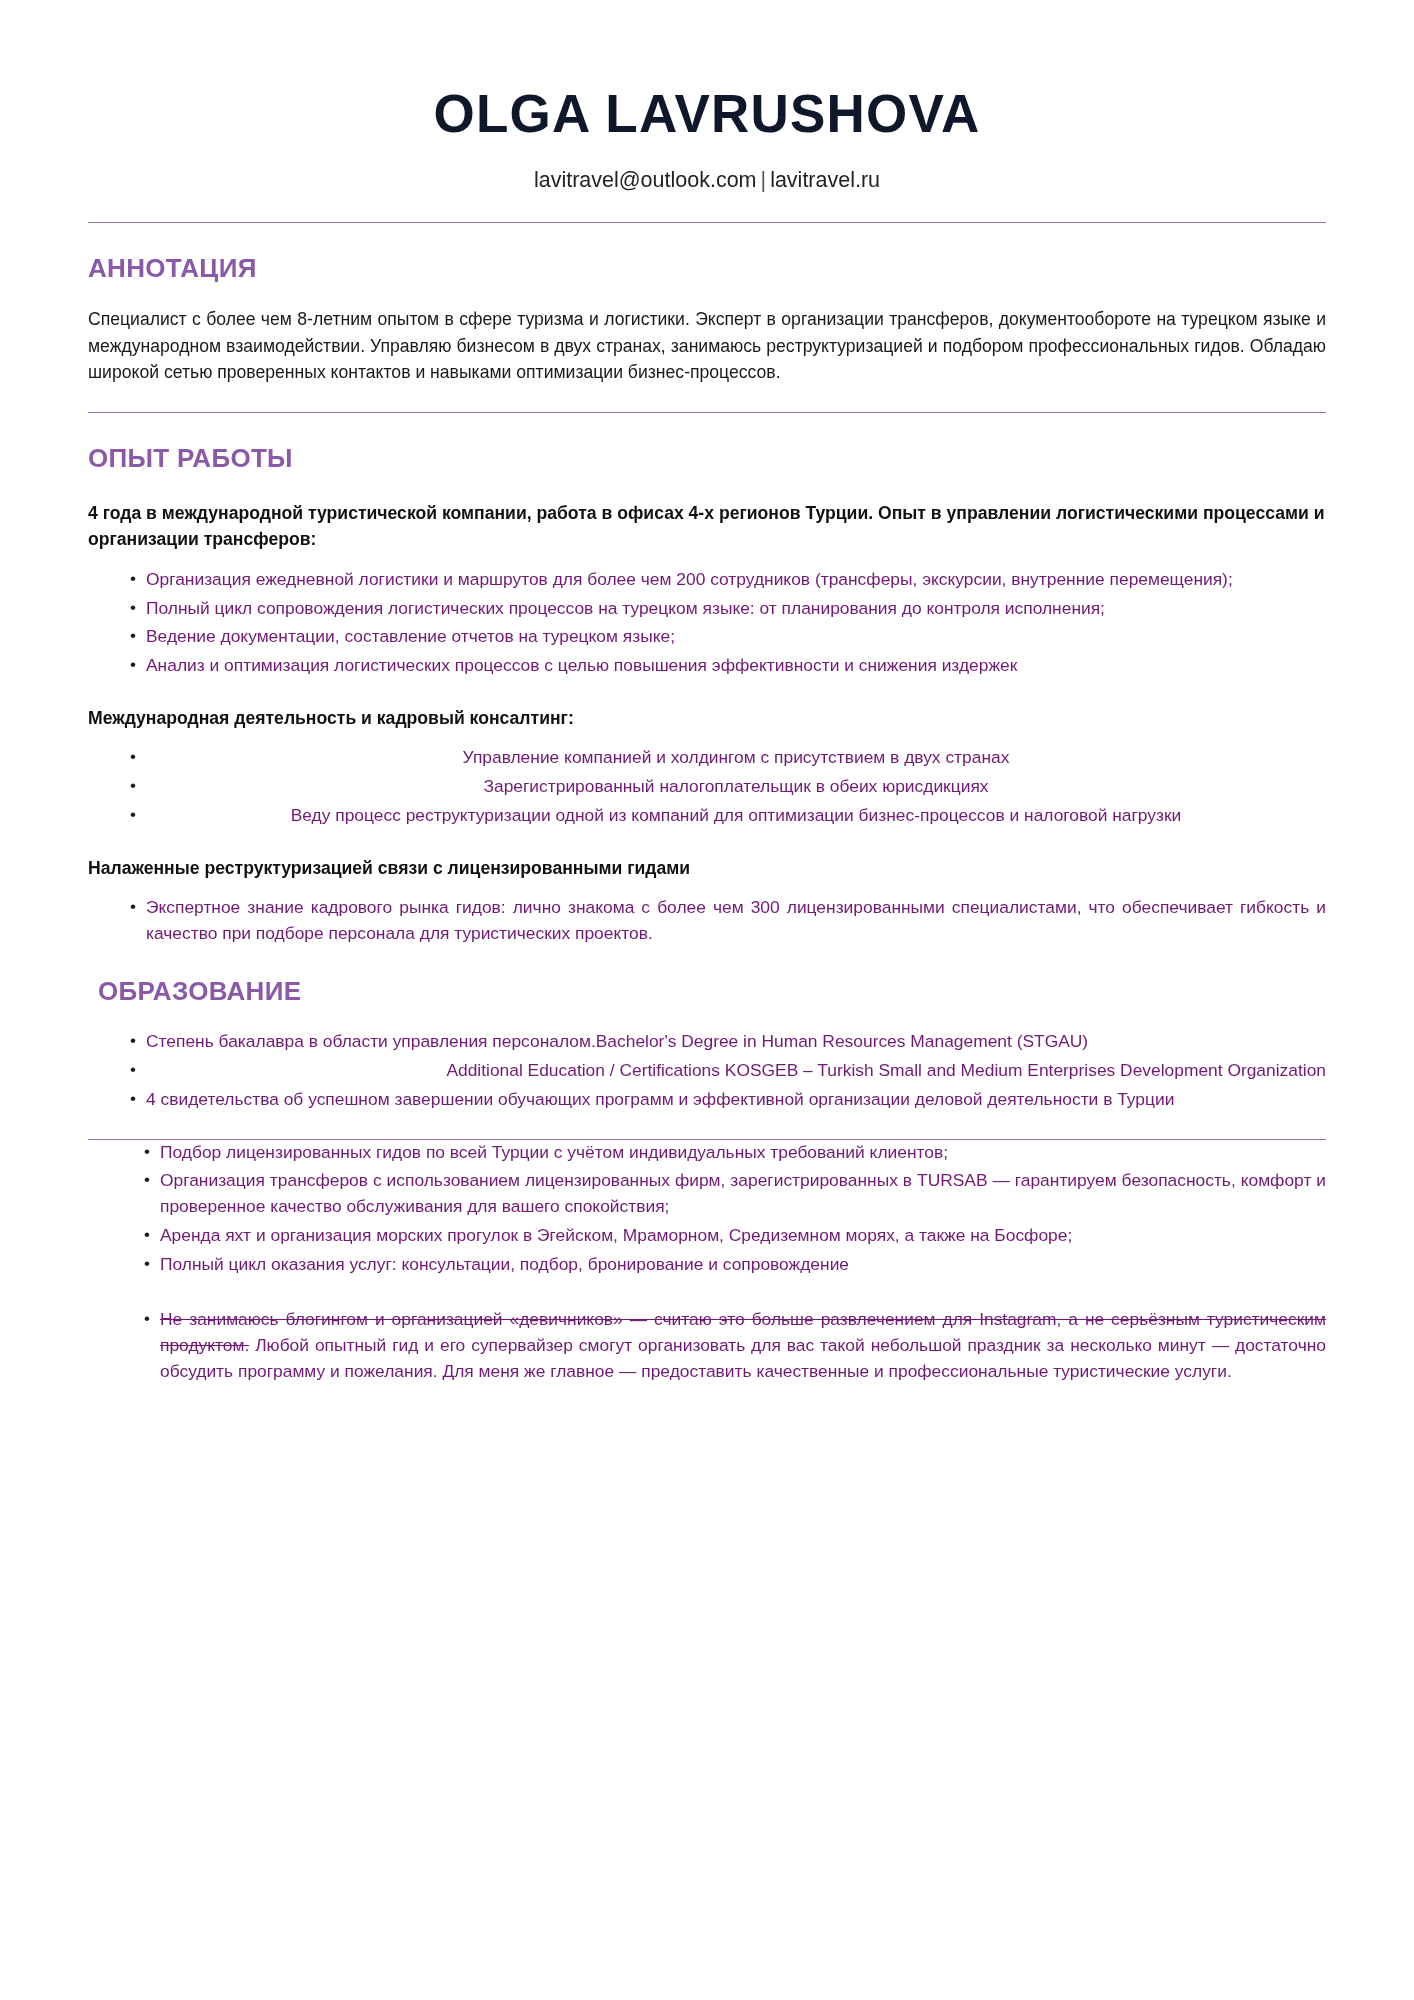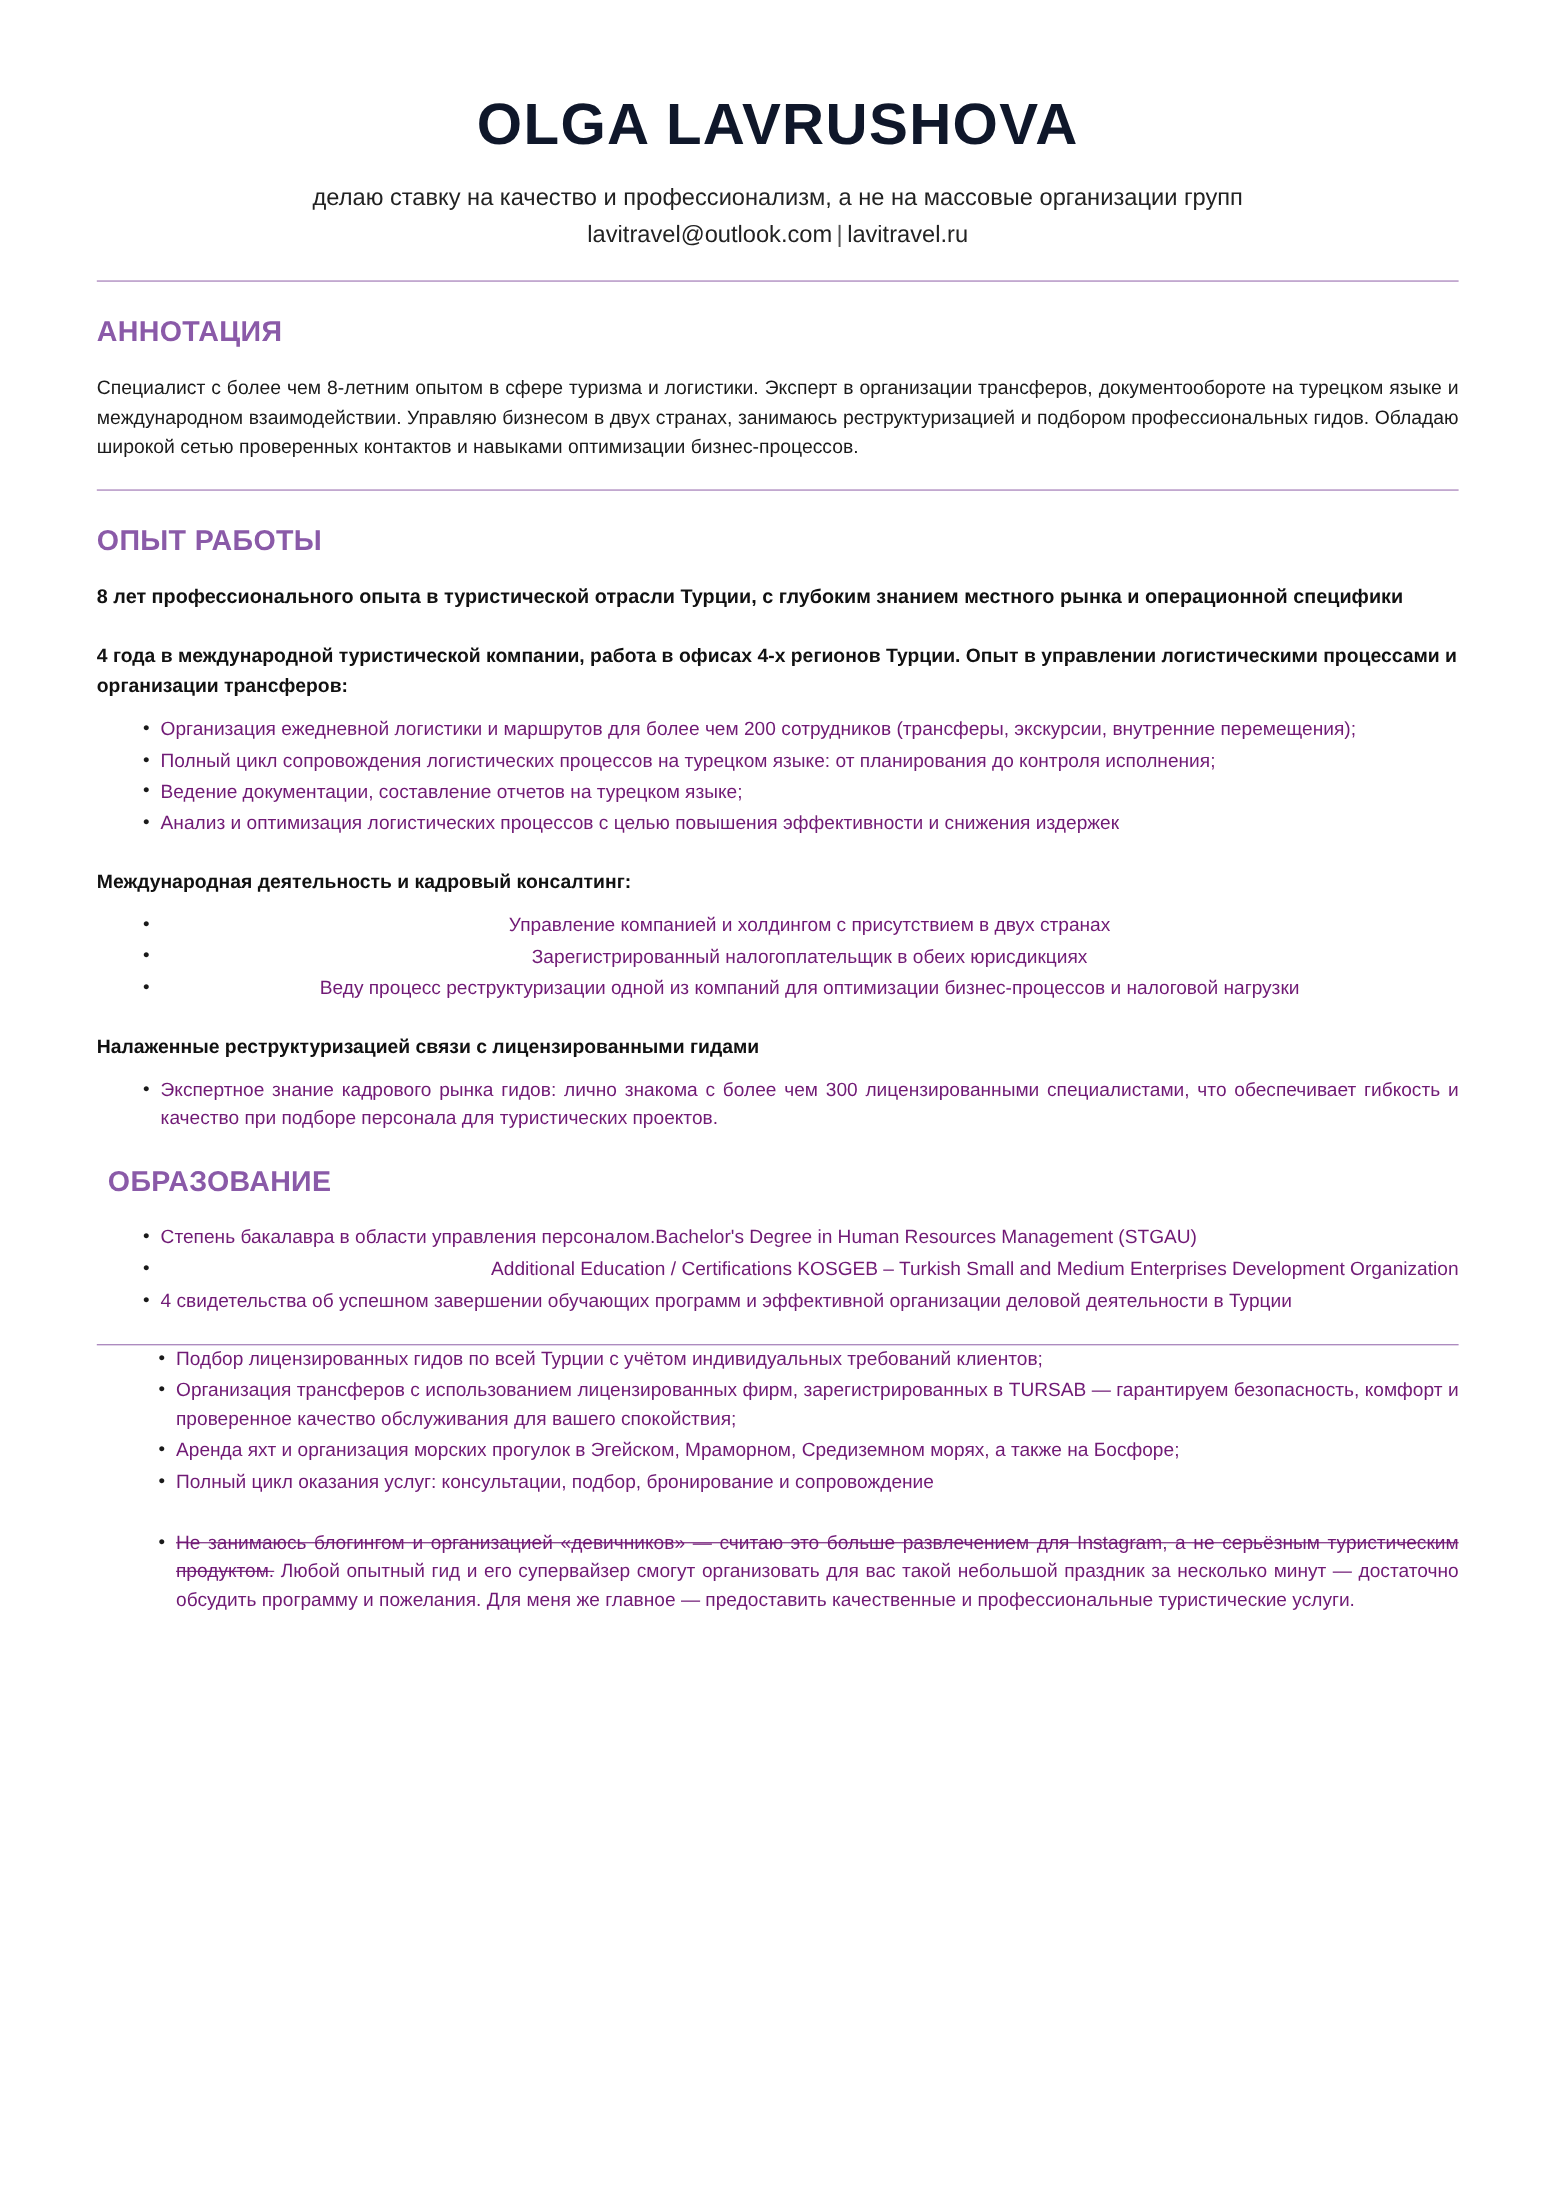--- a/index.html
+++ b/index.html
@@ -126,36 +126,34 @@
   .strike { text-decoration: line-through; }
   .spacer-md { height: 24px; }
 </style>
 </head>
 <body>
 
 <div class="page">
 
   <h1 class="name">OLGA LAVRUSHOVA</h1>
 
-  <p class="tagline">делаю ставку на качество и профессионализм, а не на массовые организации групп</p>
 
   <p class="contact">
     <span>lavitravel@outlook.com</span><span class="sep">|</span><span>lavitravel.ru</span>
   </p>
 
   <hr class="rule">
 
   <h2 class="section-title">АННОТАЦИЯ</h2>
   <p class="body">Специалист с более чем 8-летним опытом в сфере туризма и логистики. Эксперт в организации трансферов, документообороте на турецком языке и международном взаимодействии. Управляю бизнесом в двух странах, занимаюсь реструктуризацией и подбором профессиональных гидов. Обладаю широкой сетью проверенных контактов и навыками оптимизации бизнес-процессов.</p>
 
   <hr class="rule">
 
   <h2 class="section-title">ОПЫТ РАБОТЫ</h2>
 
-  <p class="lead">8 лет профессионального опыта в туристической отрасли Турции, с глубоким знанием местного рынка и операционной специфики</p>
 
   <p class="subhead">4 года в международной туристической компании, работа в офисах 4-х регионов Турции. Опыт в управлении логистическими процессами и организации трансферов:</p>
   <ul class="bullets">
     <li>Организация ежедневной логистики и маршрутов для более чем 200 сотрудников (трансферы, экскурсии, внутренние перемещения);</li>
     <li>Полный цикл сопровождения логистических процессов на турецком языке: от планирования до контроля исполнения;</li>
     <li>Ведение документации, составление отчетов на турецком языке;</li>
     <li>Анализ и оптимизация логистических процессов с целью повышения эффективности и снижения издержек</li>
   </ul>
 
   <p class="subhead">Международная деятельность и кадровый консалтинг:</p>

